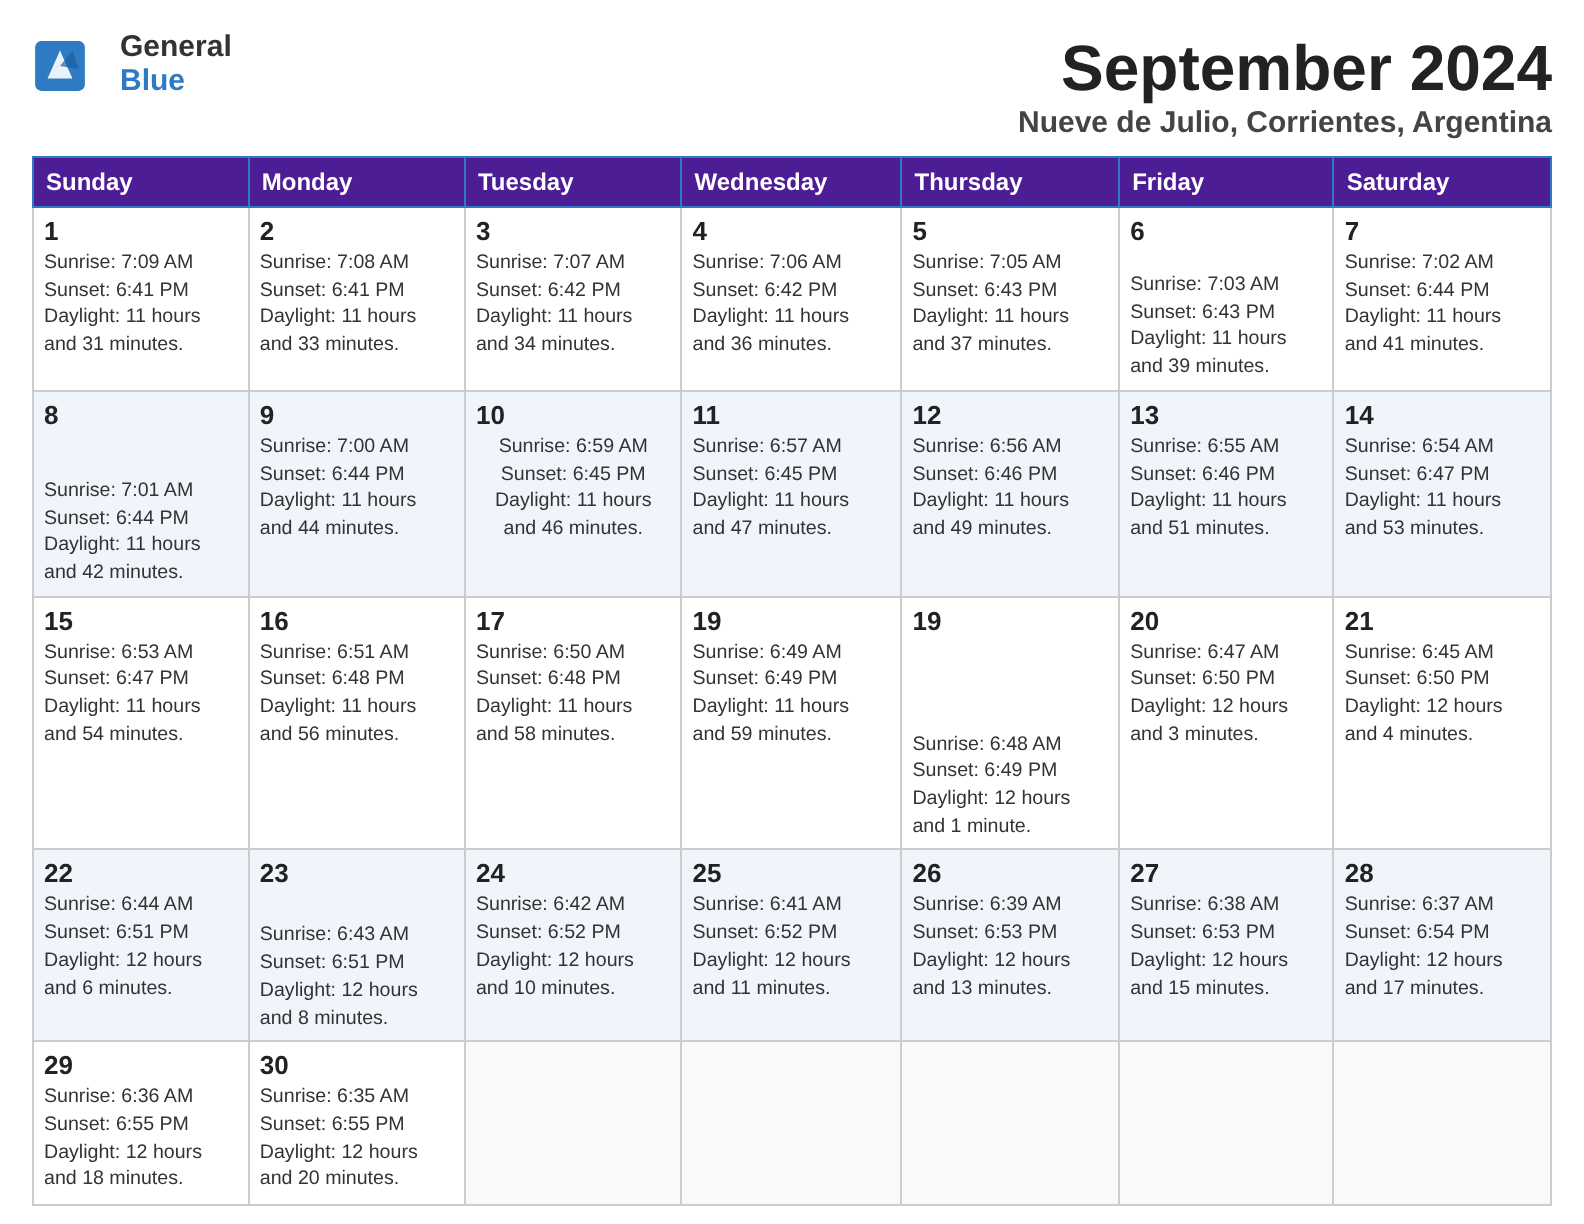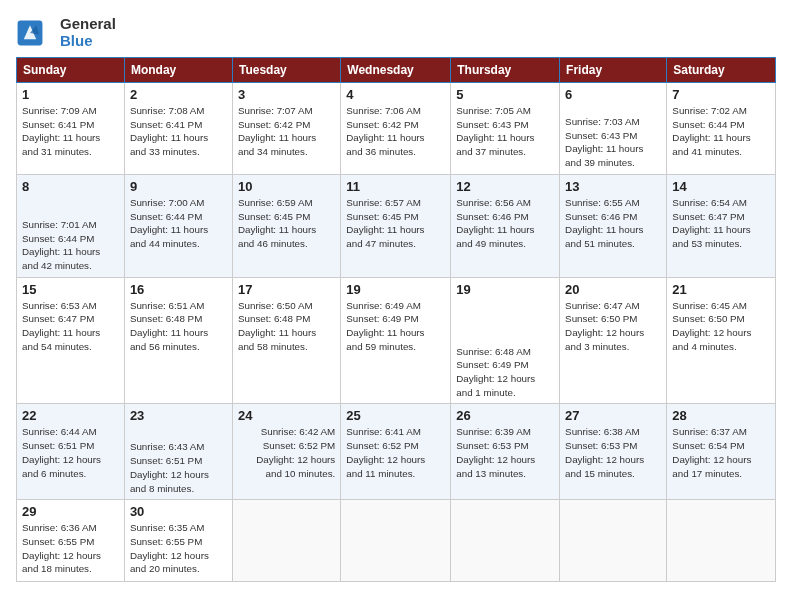--- a/index.html
+++ b/index.html
@@ -47,21 +47,21 @@
       font-size: 15px;
       color: #444;
       font-weight: bold;
     }
     table {
       width: 100%;
       border-collapse: collapse;
       font-size: 10.5px;
     }
     thead tr th {
-      background: #7f1d1d;
+      background: #4c1d95;
       color: #fff;
       text-align: left;
       padding: 5px 6px;
       font-size: 12px;
       font-weight: bold;
       border: 1px solid #2e7bc4;
     }
     tbody tr td {
       border: 1px solid #ccc;
       vertical-align: top;
@@ -99,20 +99,24 @@
     <svg class="logo-icon" viewBox="0 0 36 36">
       <rect x="2" y="2" width="32" height="32" rx="4" fill="#2e7bc4"></rect>
       <polygon points="10,26 18,8 26,26" fill="white" opacity="0.9"></polygon>
       <polygon points="18,18 26,8 30,20" fill="#1a5fa0" opacity="0.7"></polygon>
     </svg>
     <div class="logo-text">
       <span>General</span>
       <span>Blue</span>
     </div>
   </div>
+  <div class="title-area">
+    <div class="month-title">September 2024</div>
+    <div class="location">Nueve de Julio, Corrientes, Argentina</div>
+  </div>
 </div>
 
 <table>
   <thead>
     <tr>
         <th>Sunday</th>
         <th>Monday</th>
         <th>Tuesday</th>
         <th>Wednesday</th>
         <th>Thursday</th>
@@ -182,21 +186,21 @@
         </td>
         <td>
           <span class="day-num">9</span>
           <div class="day-info" style="white-space: pre-line;">Sunrise: 7:00 AM
 Sunset: 6:44 PM
 Daylight: 11 hours
 and 44 minutes.</div>
         </td>
         <td>
           <span class="day-num">10</span>
-          <div class="day-info" style="white-space: pre-line;">Sunrise: 6:59 AM
+          <div class="day-info" style="white-space: pre-line; text-align: center;">Sunrise: 6:59 AM
 Sunset: 6:45 PM
 Daylight: 11 hours
 and 46 minutes.</div>
         </td>
         <td>
           <span class="day-num">11</span>
           <div class="day-info" style="white-space: pre-line;">Sunrise: 6:57 AM
 Sunset: 6:45 PM
 Daylight: 11 hours
 and 47 minutes.</div>
@@ -284,21 +288,21 @@
         </td>
         <td>
           <span class="day-num">23</span>
           <div class="day-info" style="white-space: pre-line; margin-top: 17px;">Sunrise: 6:43 AM
 Sunset: 6:51 PM
 Daylight: 12 hours
 and 8 minutes.</div>
         </td>
         <td>
           <span class="day-num">24</span>
-          <div class="day-info" style="white-space: pre-line; text-align: right;">Sunrise: 6:42 AM
+          <div class="day-info" style="white-space: pre-line;">Sunrise: 6:42 AM
 Sunset: 6:52 PM
 Daylight: 12 hours
 and 10 minutes.</div>
         </td>
         <td>
           <span class="day-num">25</span>
           <div class="day-info" style="white-space: pre-line;">Sunrise: 6:41 AM
 Sunset: 6:52 PM
 Daylight: 12 hours
 and 11 minutes.</div>

